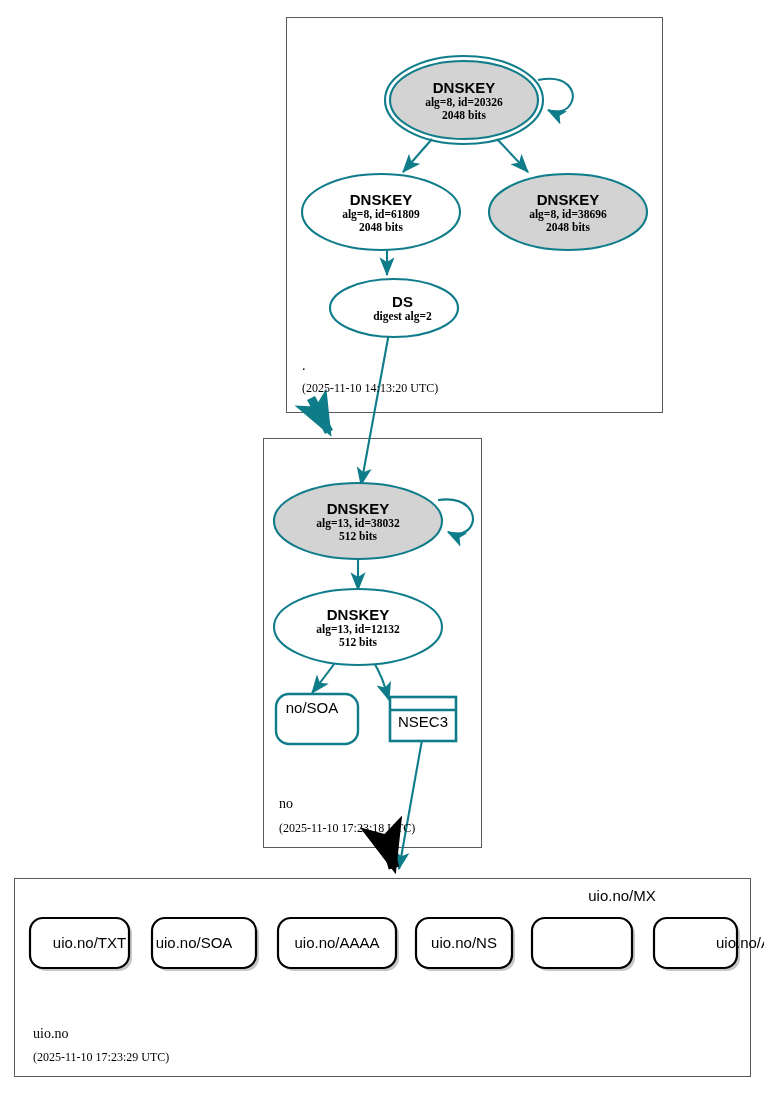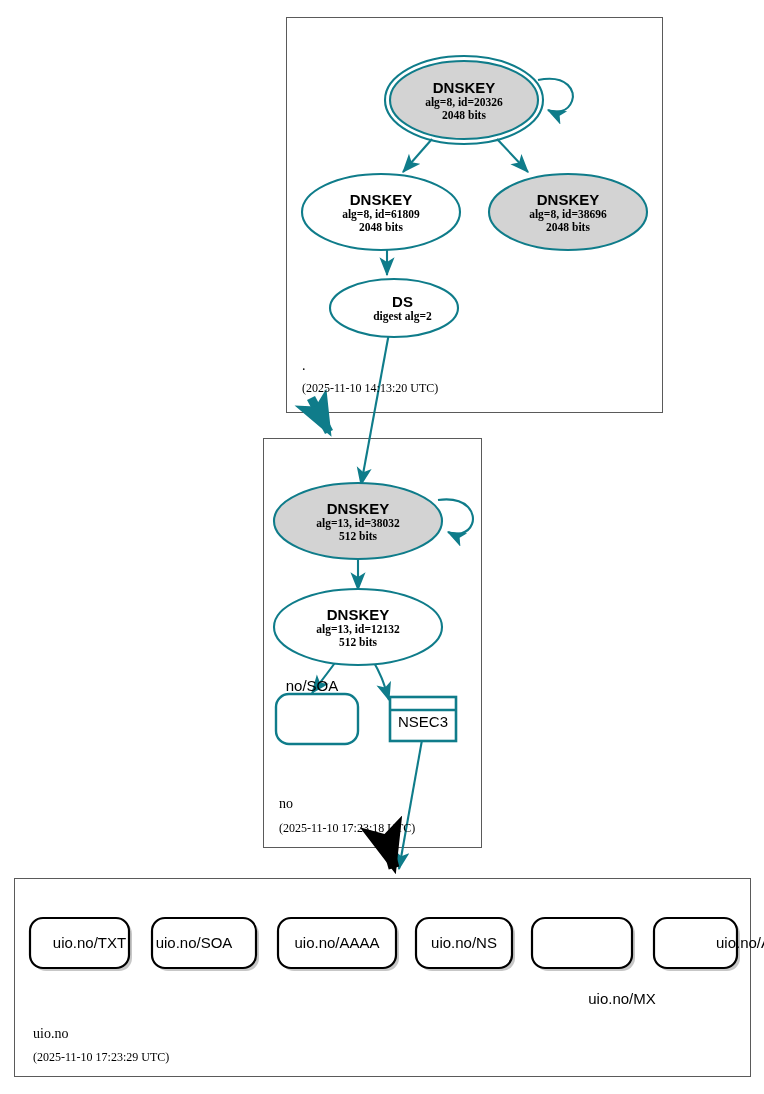--- a/index.html
+++ b/index.html
@@ -235,29 +235,29 @@
     <div class="nt-sub">alg=13, id=38032</div>
     <div class="nt-sub">512 bits</div>
   </div>
 
   <div class="node-text" style="left:274px; top:607px; width:168px;">
     <div class="nt-title">DNSKEY</div>
     <div class="nt-sub">alg=13, id=12132</div>
     <div class="nt-sub">512 bits</div>
   </div>
 
-  <div class="rr-text" style="left:276px; top:677px; width:72px;">no/SOA</div>
+  <div class="rr-text" style="left:276px; top:699px; width:72px;">no/SOA</div>
 
   <div class="rr-text" style="left:390px; top:713px; width:66px;">NSEC3</div>
 
   <div class="rr-text" style="left:40px; top:934px; width:99px;">uio.no/TXT</div>
   <div class="rr-text" style="left:152px; top:934px; width:84px;">uio.no/SOA</div>
   <div class="rr-text" style="left:278px; top:934px; width:118px;">uio.no/AAAA</div>
   <div class="rr-text" style="left:416px; top:934px; width:96px;">uio.no/NS</div>
-  <div class="rr-text" style="left:532px; top:990px; width:92px;padding-left:44px;">uio.no/MX</div>
+  <div class="rr-text" style="left:532px; top:887px; width:92px;padding-left:44px;">uio.no/MX</div>
   <div class="rr-text" style="left:654px; top:934px; width:83px;padding-left:48px;">uio.no/A</div>
 
   <div class="zone-label zone-name" style="left:302px; top:358px;">.</div>
   <div class="zone-label zone-time" style="left:302px; top:381px;">(2025-11-10 14:13:20 UTC)</div>
 
   <div class="zone-label zone-name" style="left:279px; top:796px;">no</div>
   <div class="zone-label zone-time" style="left:279px; top:821px;">(2025-11-10 17:23:18 UTC)</div>
 
   <div class="zone-label zone-name" style="left:33px; top:1026px;">uio.no</div>
   <div class="zone-label zone-time" style="left:33px; top:1050px;">(2025-11-10 17:23:29 UTC)</div>

